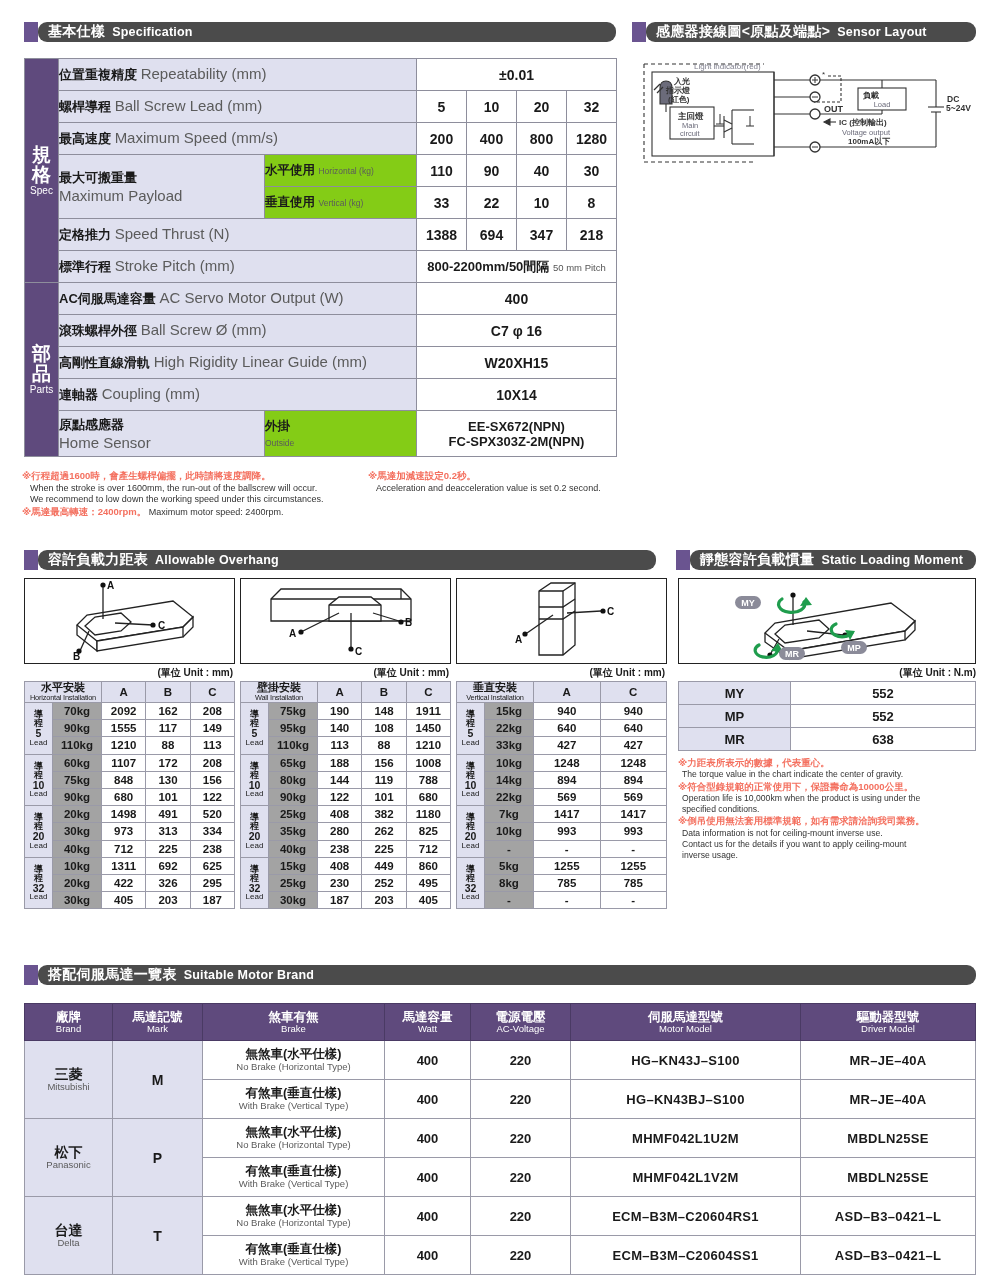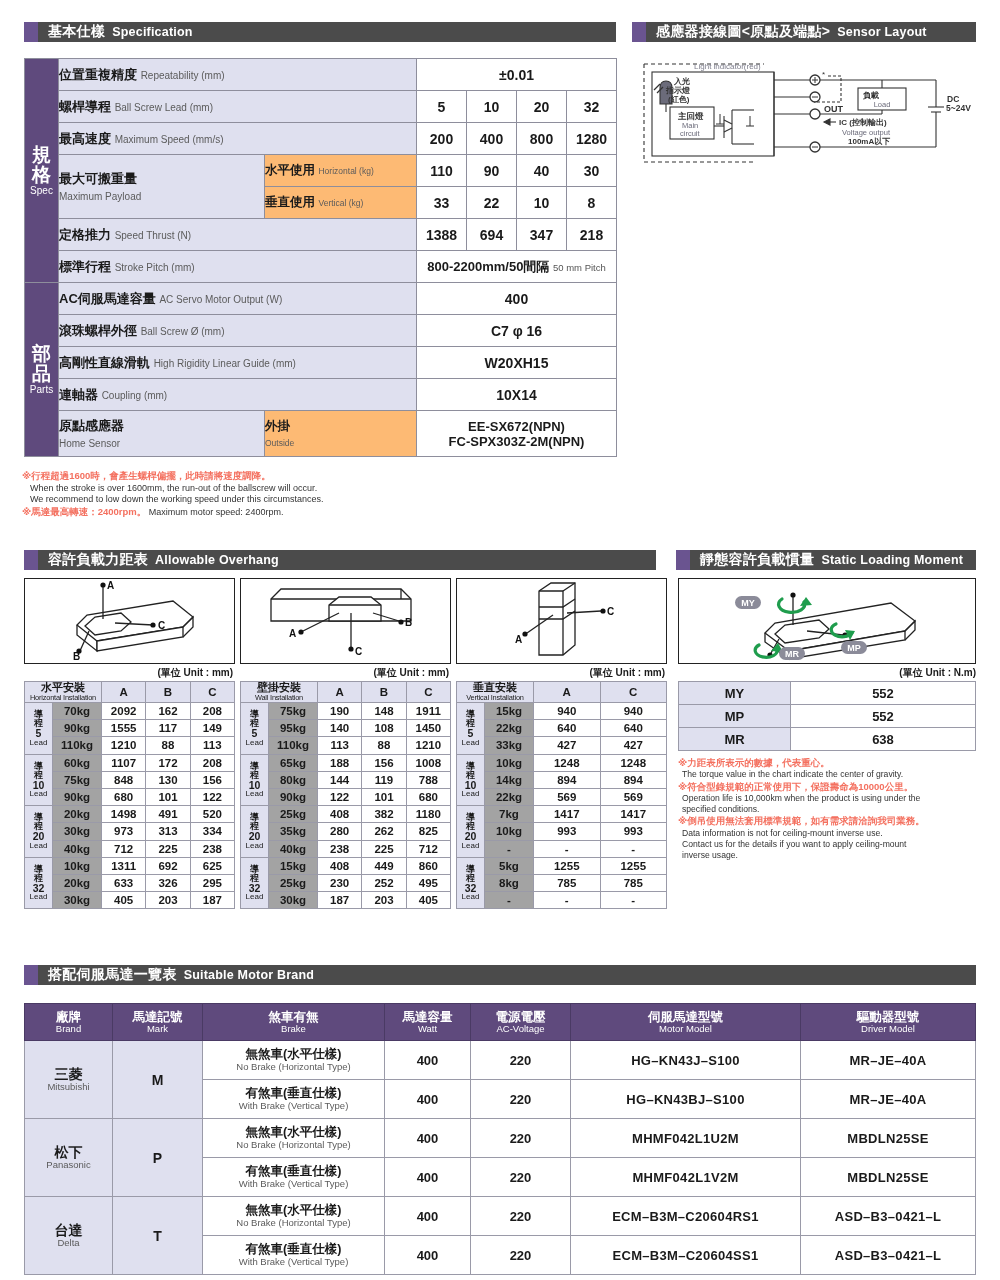--- a/index.html
+++ b/index.html
@@ -9,21 +9,21 @@
     font-family:"Liberation Sans","DejaVu Sans",sans-serif;
     color:#1a1a1a; position:relative; overflow:hidden;
   }
 
   
   .sec-head { display:flex; align-items:stretch; height:20px; }
   .sec-head .sq { width:14px; background:#6a5490; flex:0 0 14px; }
   .sec-head .bar {
     flex:1; background:#4b4b4b; color:#fff;
     display:flex; align-items:center; padding-left:10px; gap:7px;
-    font-size:14px; font-weight:bold; letter-spacing:.3px;
+    font-size:14px; font-weight:bold; letter-spacing:.3px;border-radius:9px;
   }
   .sec-head .bar .en { font-size:12.5px; font-weight:bold; letter-spacing:.2px; }
 
   
   table { border-collapse:collapse; }
   .cjk { font-weight:bold; }
   .en-sm { font-size:8.5px; color:#5b5b5b; font-weight:normal; }
 
   
   #spec-wrap { position:absolute; left:24px; top:58px; width:592px; }
@@ -31,22 +31,22 @@
   table.spec td { border:1px solid #8e8e9c; padding:0; height:32px; }
   td.vert-band {
     background:#5f4a7d; color:#fff; text-align:center; vertical-align:middle;
     width:34px; border:1px solid #3a3a3a;
   }
   td.vert-band .cn { font-size:19px; font-weight:bold; line-height:1.04; display:block; }
   td.vert-band .en { font-size:10px; display:block; margin-top:1px; }
   td.lab {
     background:#dfe0ef; padding-left:9px; font-size:13px; font-weight:bold;
   }
-  td.lab .en-sm { font-size:10px; }
-  td.sublab { background:#fdba74; padding-left:8px; font-size:12.5px; font-weight:bold; width:152px; }
+  td.lab .en-sm { font-size:15px; }
+  td.sublab { background:#84cc16; padding-left:8px; font-size:12.5px; font-weight:bold; width:152px; }
   td.val { text-align:center; font-size:14px; font-weight:bold; background:#fff; }
   td.val.sm { font-size:13px; }
   .ptail { font-size:9.5px; font-weight:normal; color:#555; }
 
   
   #spec-notes { position:absolute; left:22px; top:470px; width:640px; font-size:9px; line-height:1.32; }
   #spec-notes .cols { display:flex; gap:6px; }
   #spec-notes .col-l { width:340px; }
   #spec-notes .col-r { width:290px; }
   .nred { color:#f4705f; font-weight:bold; font-size:9.5px; }
@@ -269,20 +269,24 @@
 <div id="spec-notes">
   <div class="cols">
     <div class="col-l">
       <div class="nred">※行程超過1600時，會產生螺桿偏擺，此時請將速度調降。</div>
       <span class="nblk">When the stroke is over 1600mm, the run-out of the ballscrew will occur.</span>
       <span class="nblk">We recommend to low down the working speed under this circumstances.</span>
       <div>
         <span class="nred">※馬達最高轉速：2400rpm。</span>
         <span style="color:#333">Maximum motor speed: 2400rpm.</span>
       </div>
+    </div>
+    <div class="col-r">
+      <div class="nred">※馬達加減速設定0.2秒。</div>
+      <span class="nblk">Acceleration and deacceleration value is set 0.2 second.</span>
     </div>
   </div>
 </div>
 
 <div class="sec-head" id="sensor-head">
   <div class="sq"></div>
   <div class="bar">
     <span>感應器接線圖&lt;原點及端點&gt;</span>
     <span class="en">Sensor Layout</span>
   </div>
@@ -517,21 +521,21 @@
                   <span class="e">Lead</span>
                 </div>
               </td>
               <td class="kg">10kg</td>
               <td>1311</td>
               <td>692</td>
               <td>625</td>
             </tr>
             <tr>
               <td class="kg">20kg</td>
-              <td>633</td>
+              <td>422</td>
               <td>326</td>
               <td>295</td>
             </tr>
             <tr>
               <td class="kg">30kg</td>
               <td>405</td>
               <td>203</td>
               <td>187</td>
             </tr>
           </tbody>

